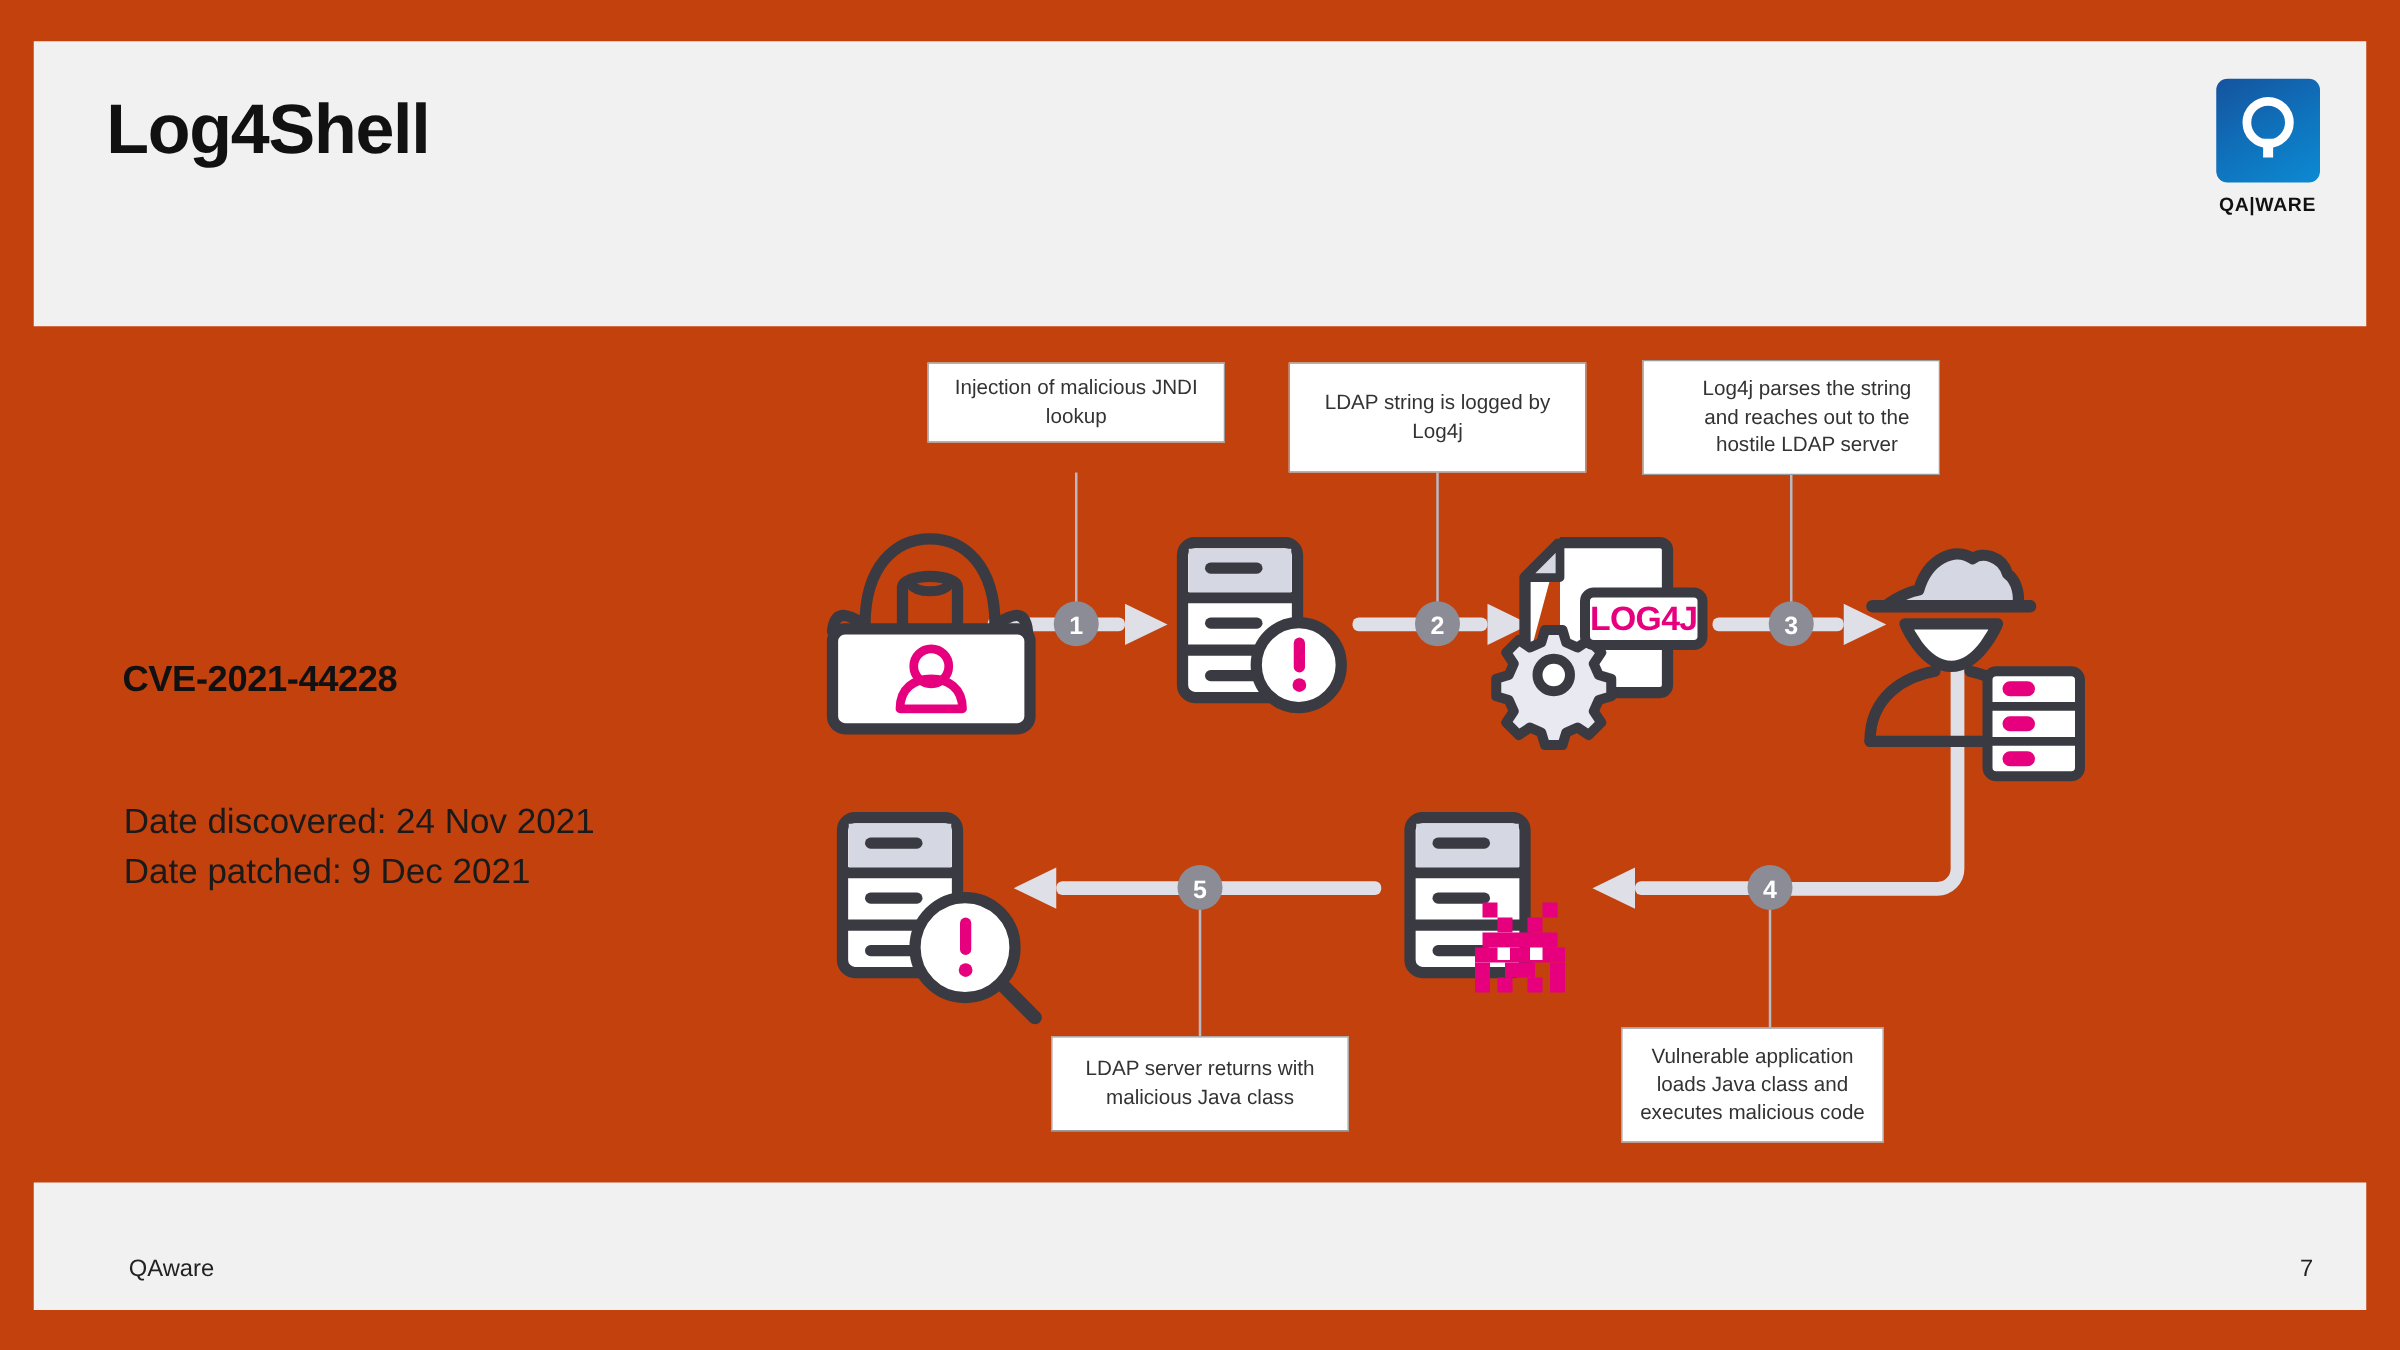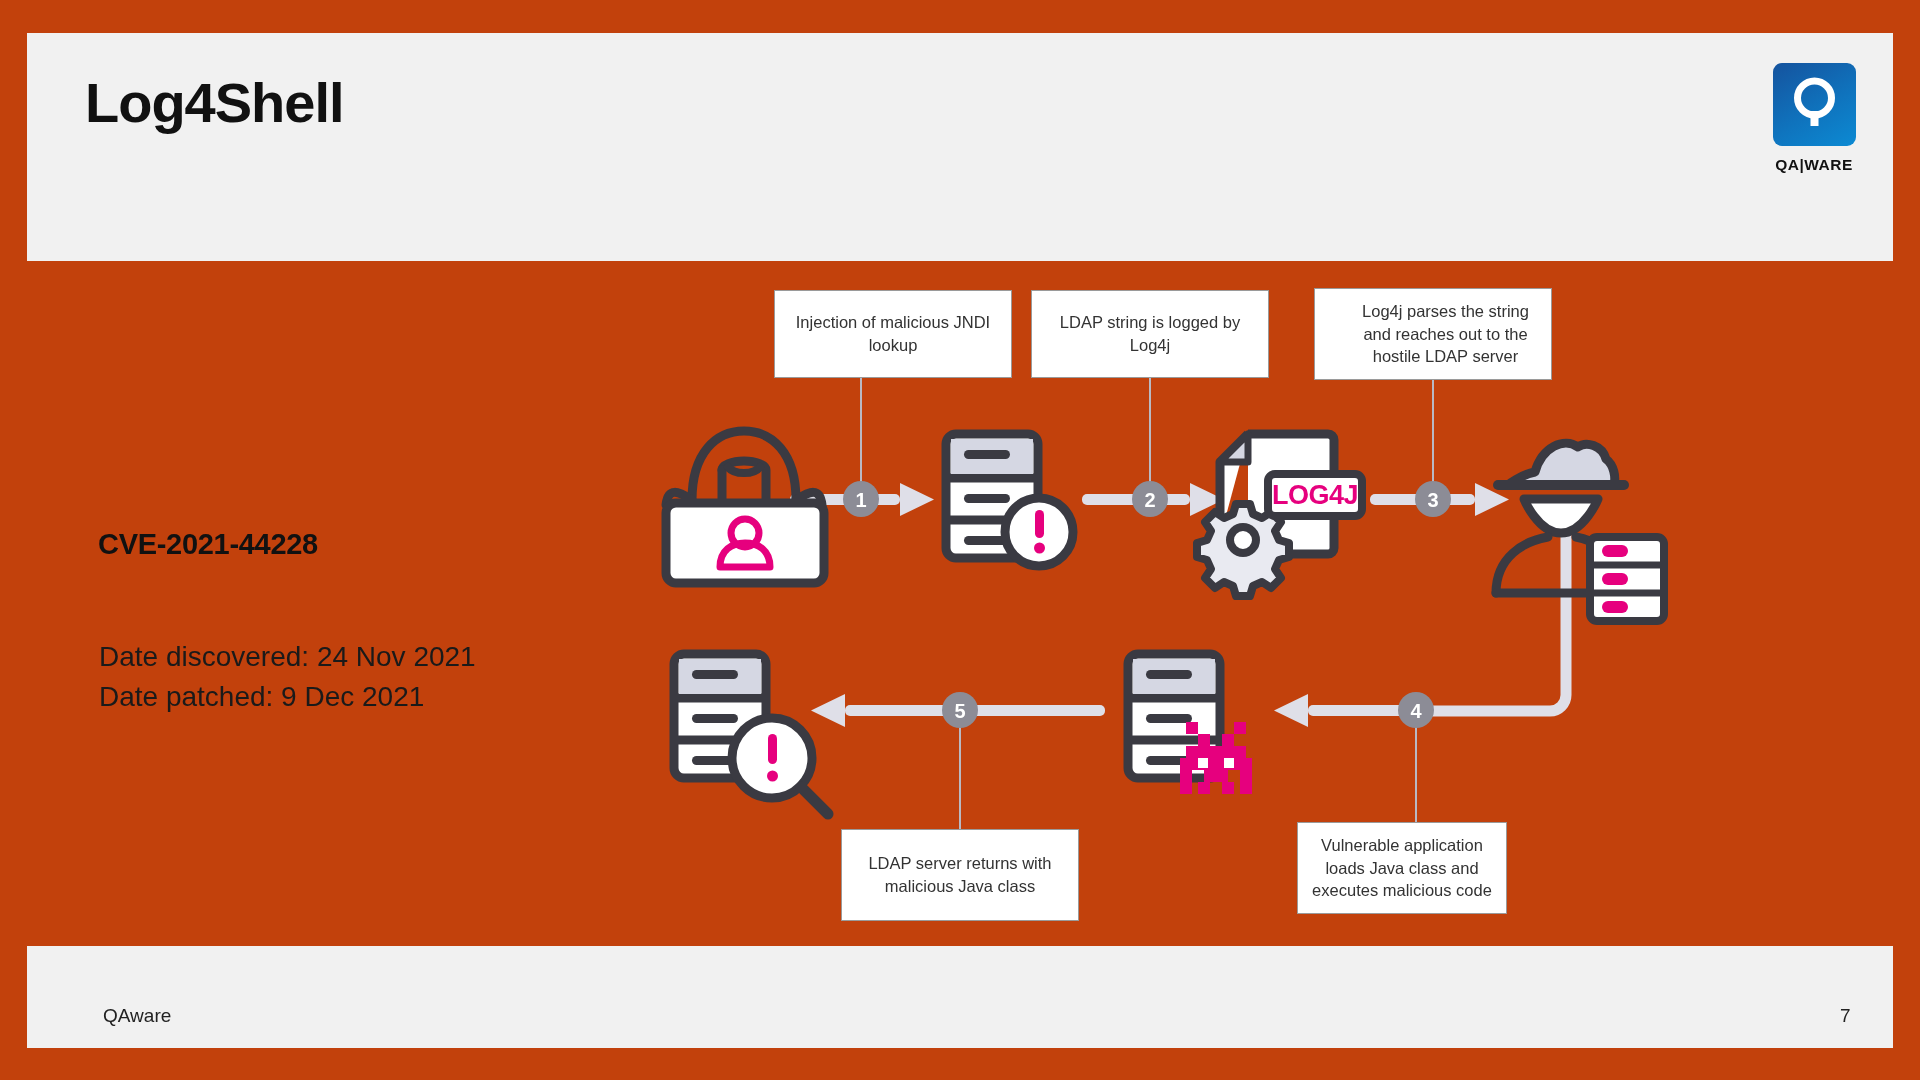--- a/index.html
+++ b/index.html
@@ -90,24 +90,24 @@
     background: #ffffff;
     display: flex;
     align-items: center;
     justify-content: center;
     text-align: center;
     font-size: 16.5px;
     color: #333333;
     line-height: 1.38;
     padding: 6px 10px;
   }
-  .c1 { left: 774px; top: 290px; width: 238px; height: 88px; }
+  .c1 { left: 742px; top: 290px; width: 238px; height: 64px; }
   .c2 { left: 1031px; top: 290px; width: 238px; height: 88px; }
   .c3 { left: 1314px; top: 288px; width: 238px; height: 92px; padding-left: 35px; }
-  .c4 { left: 841px; top: 829px; width: 238px; height: 92px; }
+  .c4 { left: 841px; top: 829px; width: 238px; height: 76px; }
   .c5 { left: 1297px; top: 822px; width: 210px; height: 92px; }
 
   
   .footer-band {
     position: absolute;
     left: 27px; top: 946px;
     width: 1866px; height: 102px;
     background: #f1f1f1;
   }
   .footer-left {

